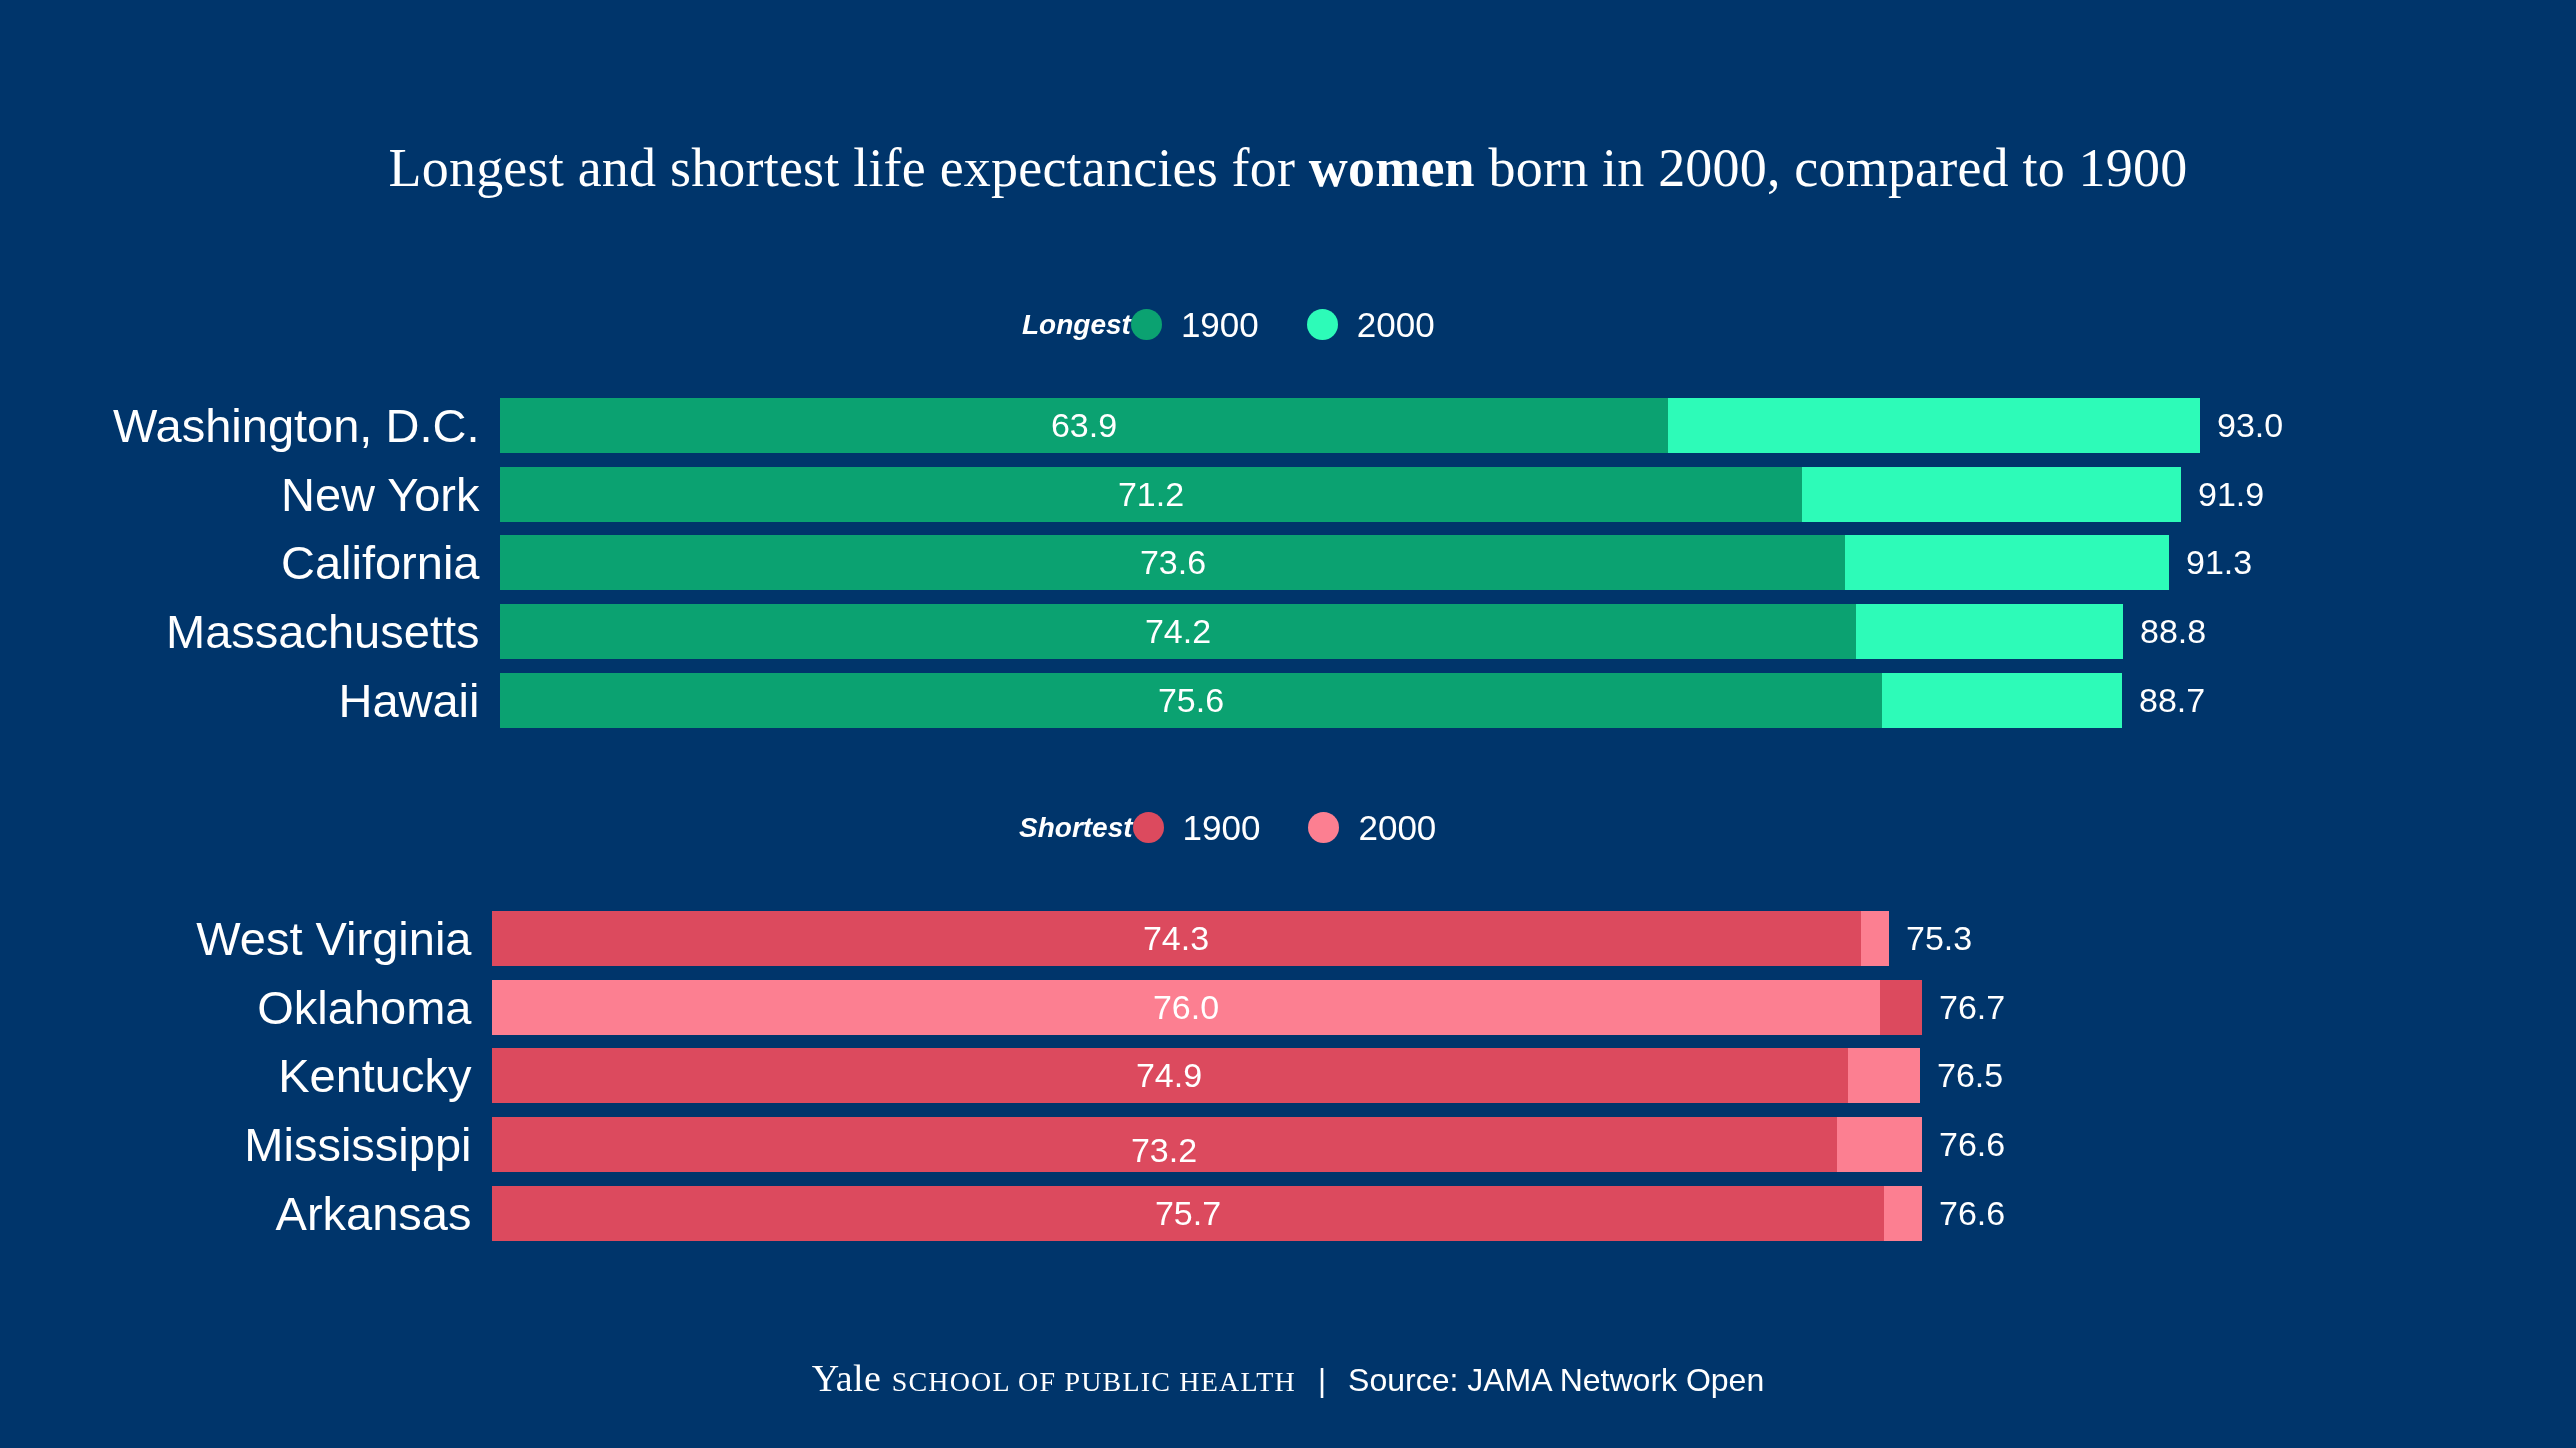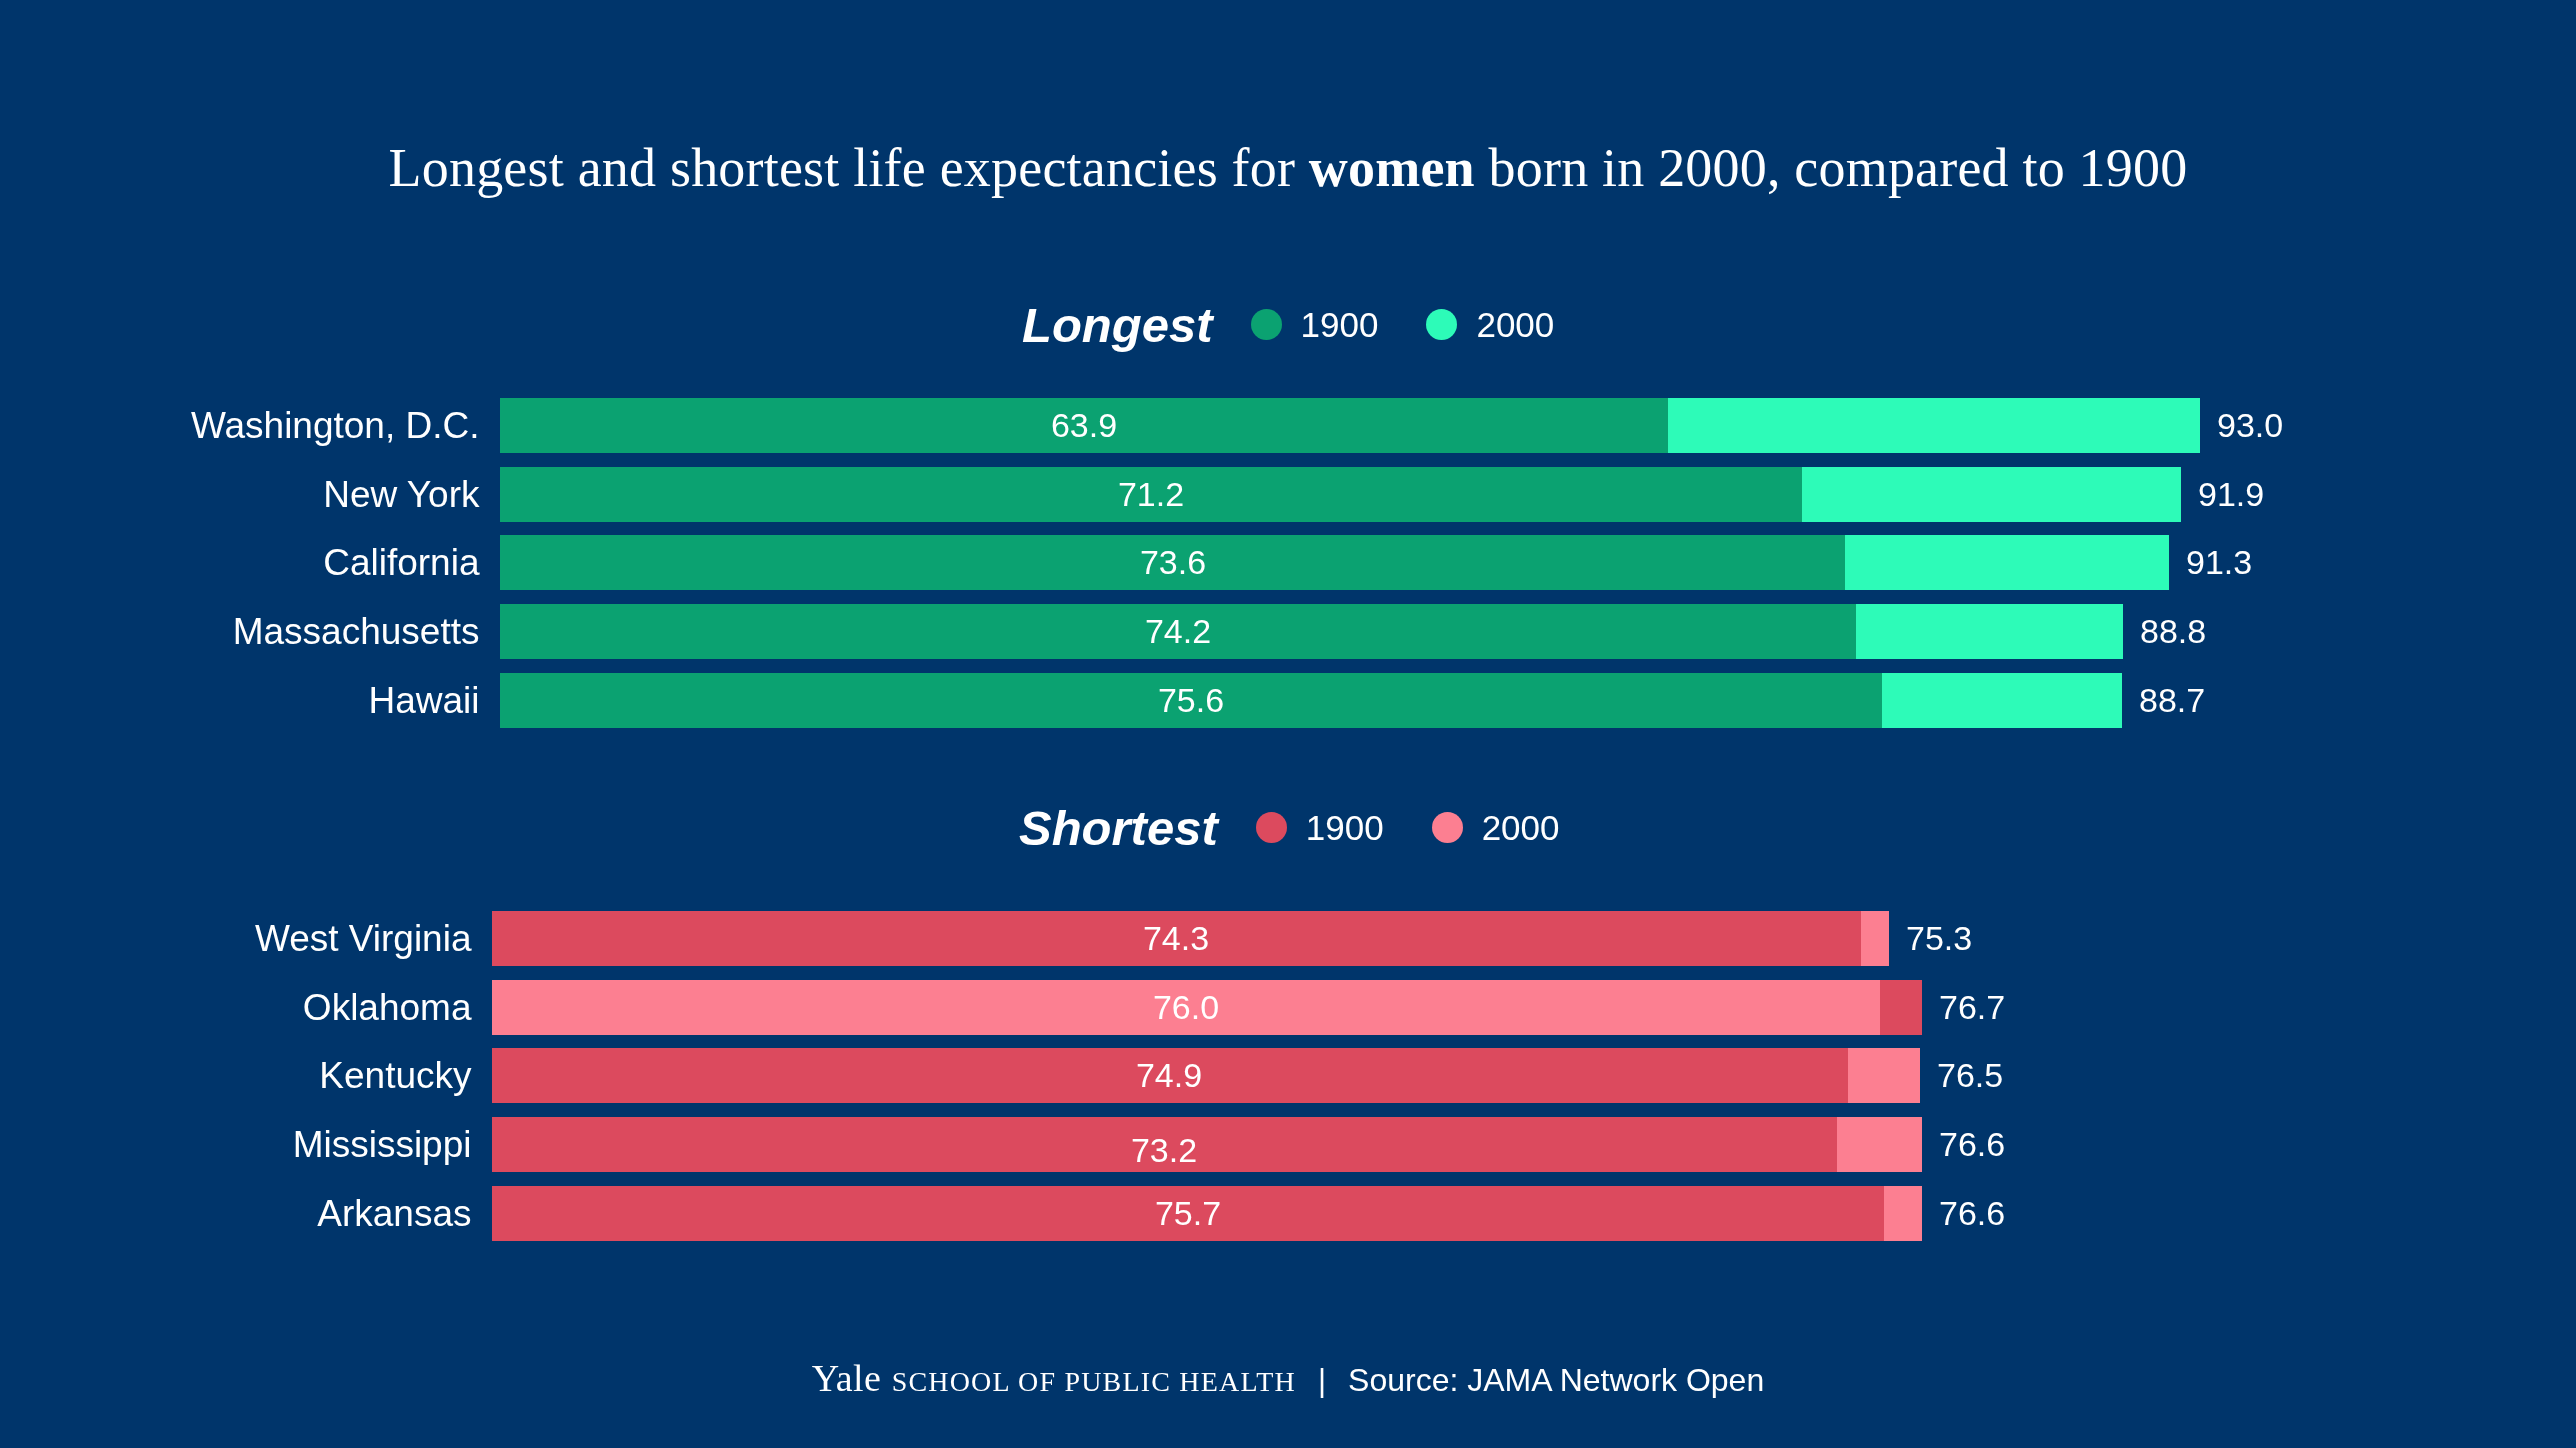--- a/index.html
+++ b/index.html
@@ -41,25 +41,24 @@
   }
 
   
   .legend-row {
     position: absolute;
     display: flex;
     align-items: center;
     height: 51px;
   }
   .legend-title {
-    font-size: 49px;
+    font-size: 28px;
     font-style: italic;
     font-weight: 700;
     color: #ffffff;
-    margin-right: 38px;
     white-space: nowrap;
   }
   .legend-item {
     display: flex;
     align-items: center;
     margin-right: 48px;
     white-space: nowrap;
   }
   .legend-dot {
     width: 31px;
@@ -84,21 +83,21 @@
   }
   .bar-row:last-child { margin-bottom: 8px; }
 
   .row-label {
     position: absolute;
     right: 100%;
     top: 0;
     height: 55px;
     line-height: 55px;
     padding-right: 20.5px;
-    font-size: 37px;
+    font-size: 47px;
     color: #ffffff;
     white-space: nowrap;
   }
 
   .bar-track {
     position: absolute;
     left: 0;
     top: 0;
     height: 55px;
   }

